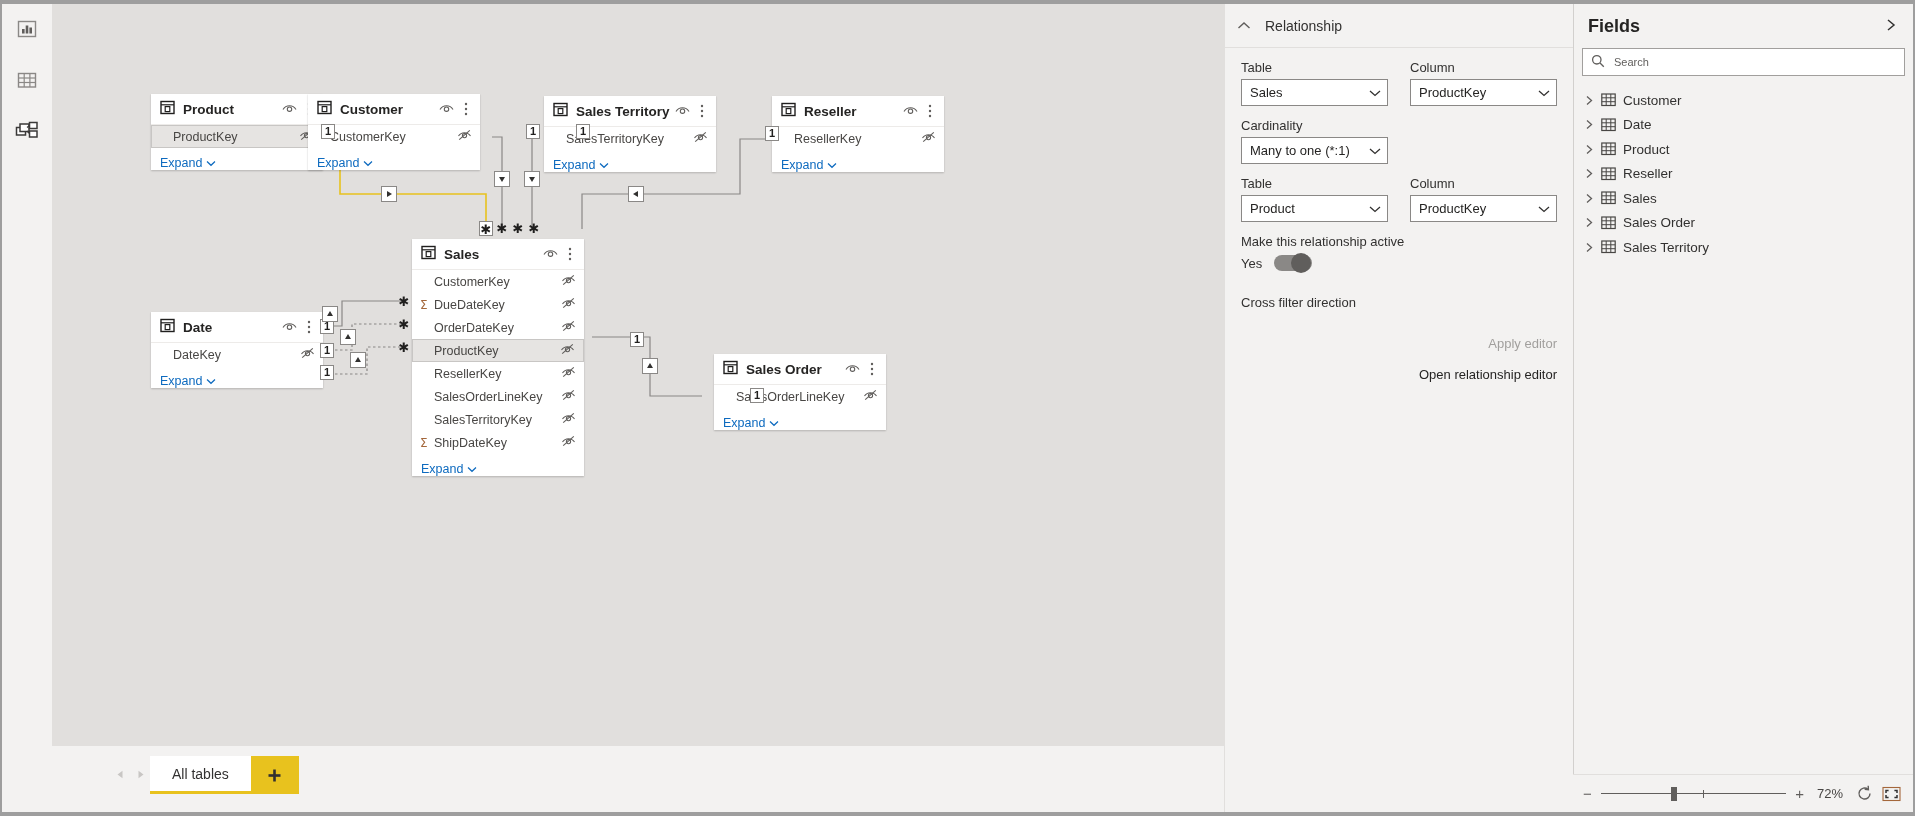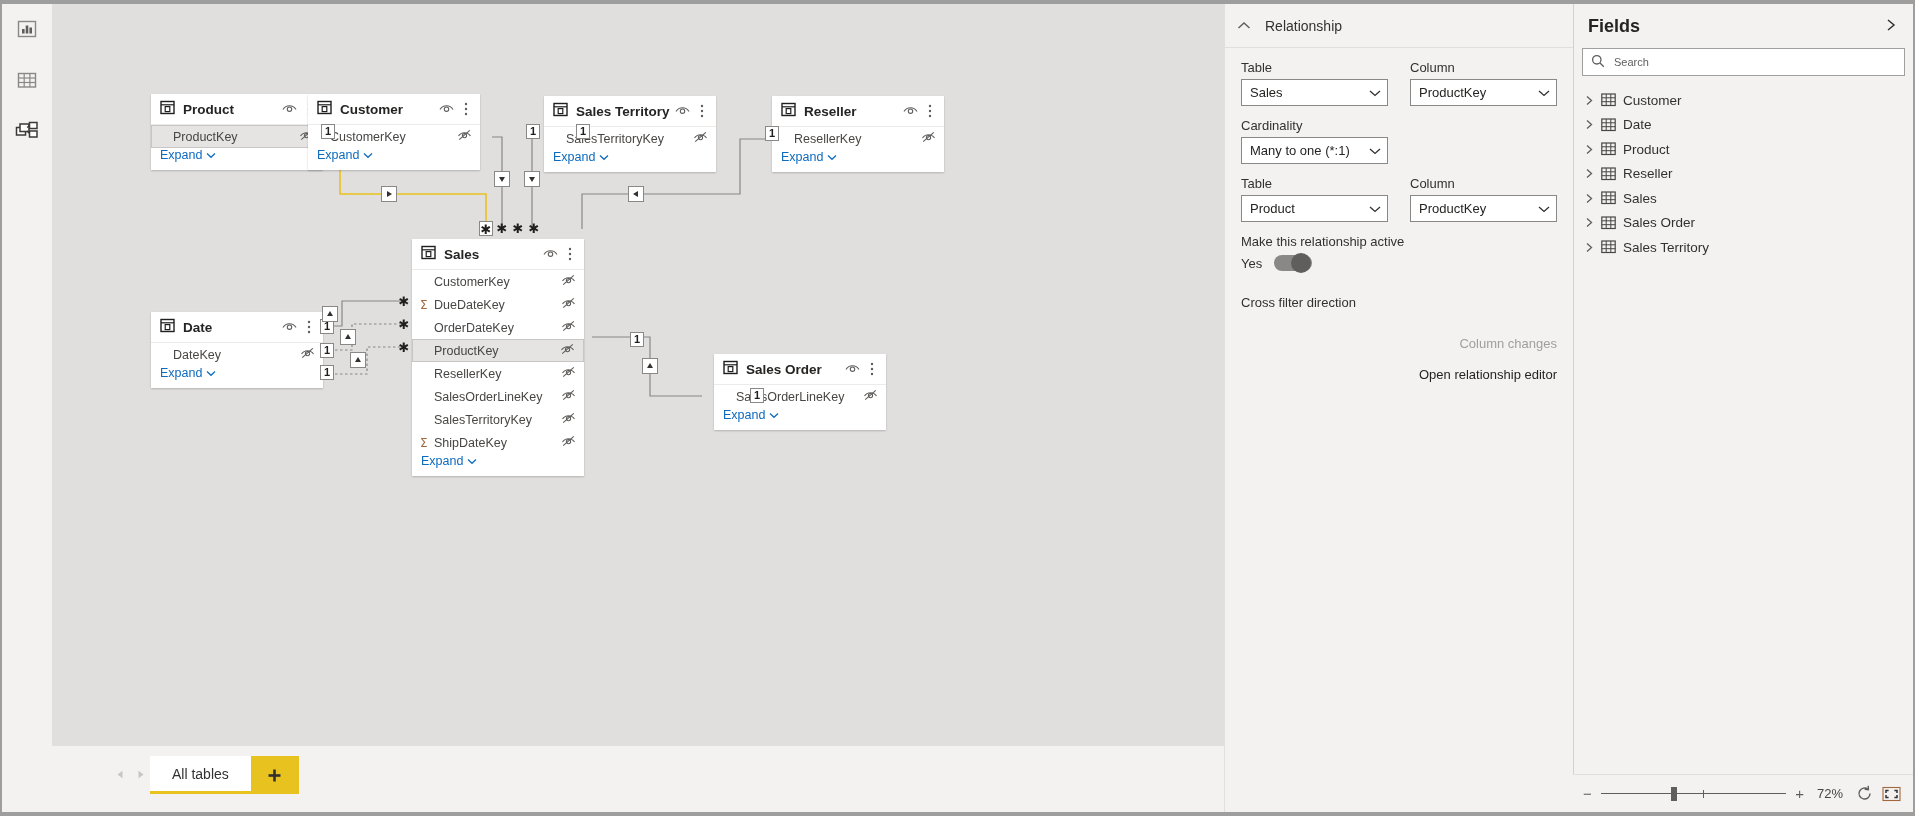--- a/index.html
+++ b/index.html
@@ -100,21 +100,21 @@
     position: absolute;
     left: 8px;
     color: #a4673b;
     font-size: 12px;
     font-family: "DejaVu Sans", sans-serif;
   }
   .fname { flex: 1 1 auto; }
   .hide-eye { flex: 0 0 auto; margin-left: 6px; }
   .expand {
     height: 22px;
-    display: flex; align-items: flex-start;
+    display: flex; align-items: flex-end;
     padding-left: 9px;
     color: #0d6abf;
     font-size: 12.5px;
     cursor: pointer;
   }
   .expand .chev { margin-left: 4px; display: inline-block; }
 
   
   .badge {
     position: absolute;
@@ -896,21 +896,21 @@
         <span class="sw"></span>
       </div>
 
       <div class="gap"></div>
       <div class="gap"></div>
 
       <div class="fld-label">Cross filter direction</div>
     </div>
 
     <div class="props-actions">
-      <div class="apply-link">Column changes</div>
+      <div class="apply-link">Apply editor</div>
       <div class="editor-link">Open relationship editor</div>
     </div>
   </div>
 
   <div class="fields">
     <div class="fields-head">
       <div class="fields-title">Fields</div>
       <div class="collapse-btn">
         <svg width="12" height="14" viewBox="0 0 12 14">
             <polyline points="3,2 9,7 3,12" fill="none" stroke="#323130" stroke-width="1.5"></polyline>

